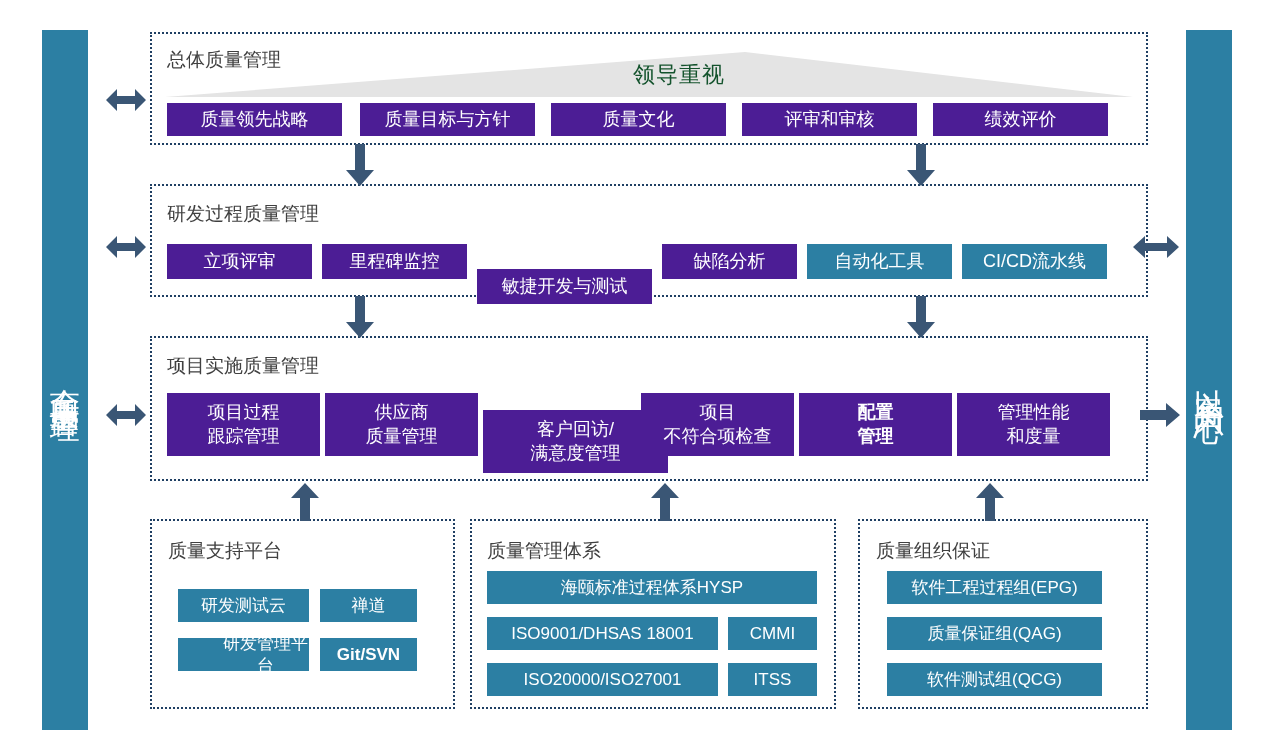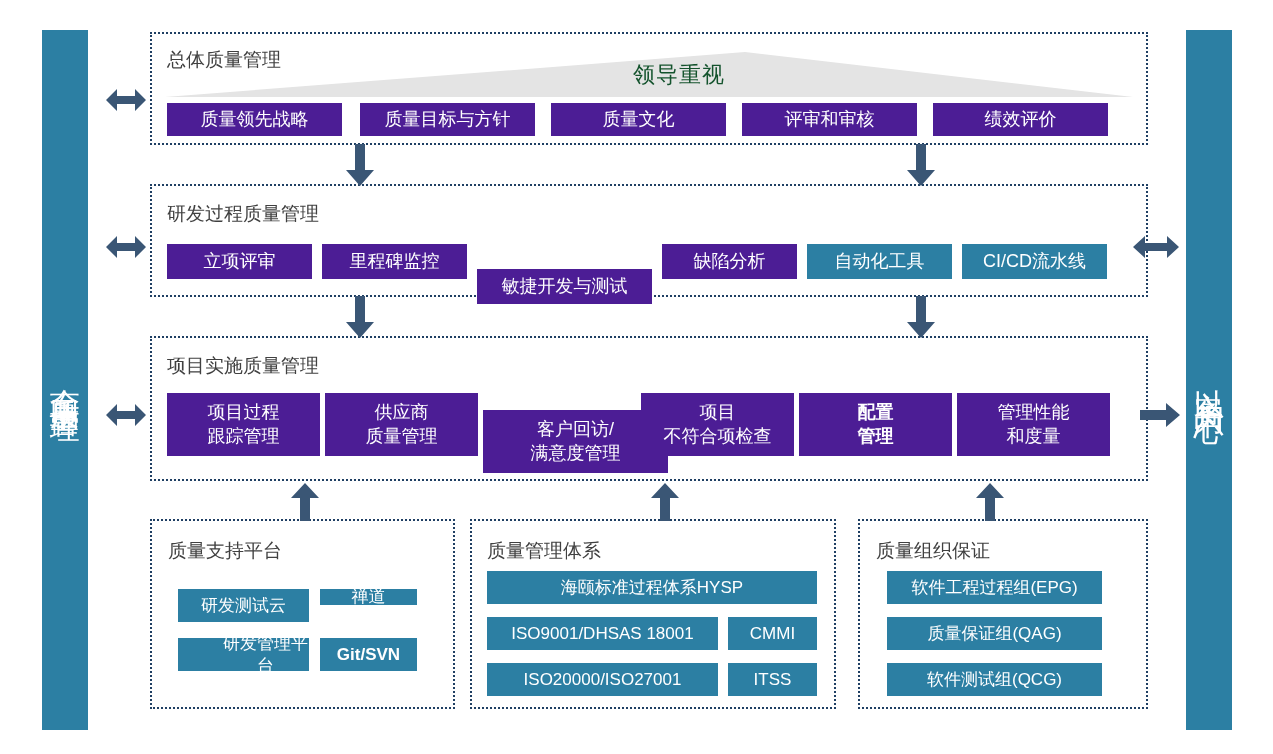--- a/index.html
+++ b/index.html
@@ -145,21 +145,21 @@
 不符合项检查</div>
   <div class="chip" style="left:799px;top:393px;width:153px;height:63px;font-weight:bold;">配置
 管理</div>
   <div class="chip" style="left:957px;top:393px;width:153px;height:63px;">管理性能
 和度量</div>
 
   <div class="section" style="left:150px;top:519px;width:305px;height:190px;"></div>
   <div class="sec-title" style="left:168px;top:541px;">质量支持平台</div>
 
   <div class="chip teal sm" style="left:178px;top:589px;width:131px;height:33px;">研发测试云</div>
-  <div class="chip teal sm" style="left:320px;top:589px;width:97px;height:16px;">禅道</div>
+  <div class="chip teal sm" style="left:320px;top:589px;width:97px;height:33px;">禅道</div>
   <div class="chip teal sm" style="left:178px;top:638px;width:131px;height:33px;padding-left:44px;">研发管理平台</div>
   <div class="chip teal sm bold" style="left:320px;top:638px;width:97px;height:33px;">Git/SVN</div>
 
   <div class="section" style="left:470px;top:519px;width:366px;height:190px;"></div>
   <div class="sec-title" style="left:487px;top:541px;">质量管理体系</div>
 
   <div class="chip teal sm" style="left:487px;top:571px;width:330px;height:33px;">海颐标准过程体系HYSP</div>
   <div class="chip teal sm" style="left:487px;top:617px;width:231px;height:33px;">ISO9001/DHSAS 18001</div>
   <div class="chip teal sm" style="left:728px;top:617px;width:89px;height:33px;">CMMI</div>
   <div class="chip teal sm" style="left:487px;top:663px;width:231px;height:33px;">ISO20000/ISO27001</div>

